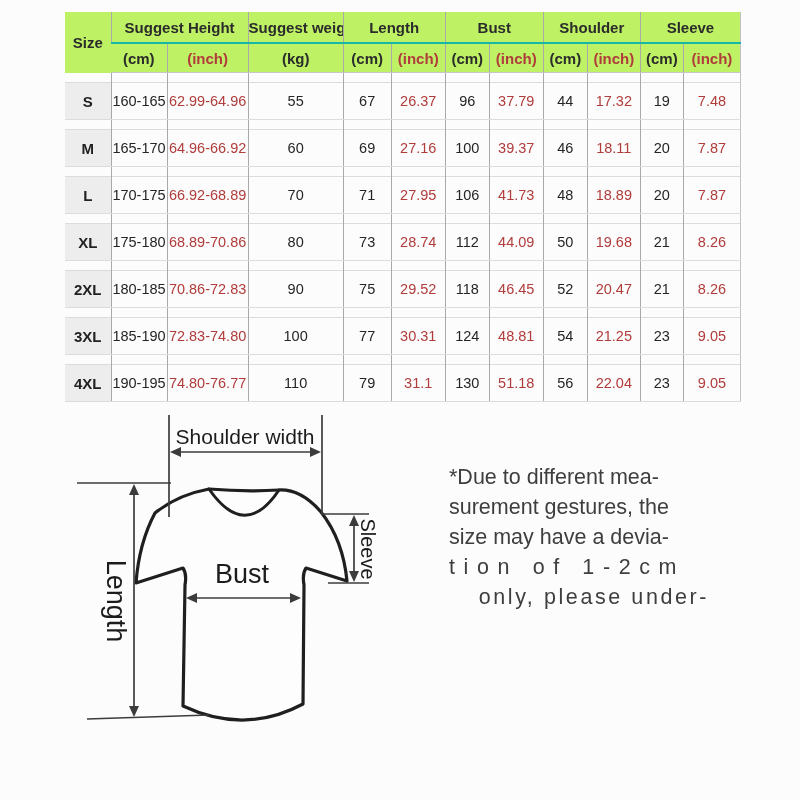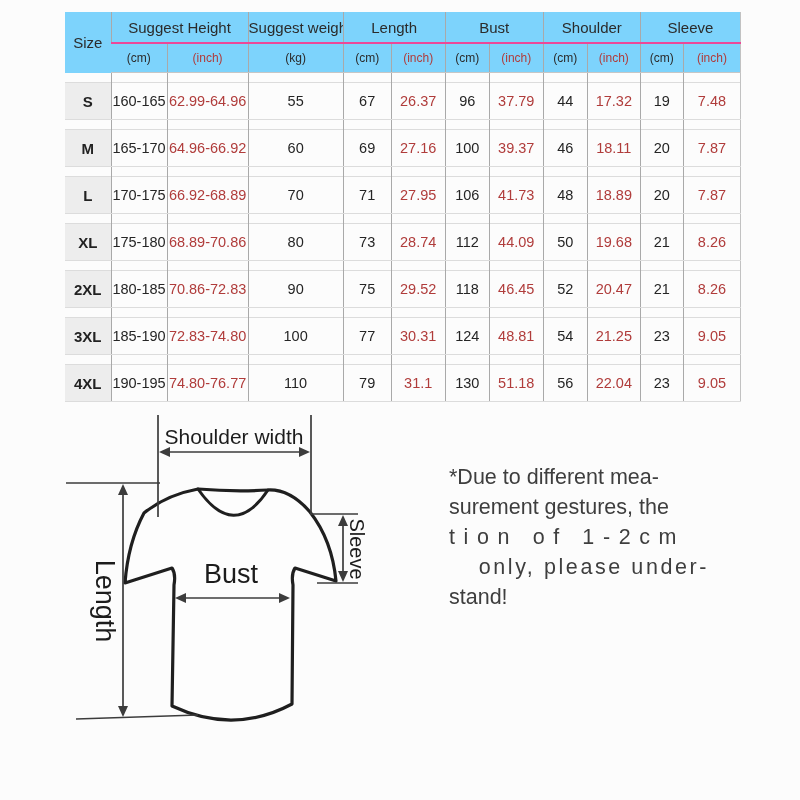--- a/index.html
+++ b/index.html
@@ -16,33 +16,33 @@
     padding:0;text-align:center;vertical-align:middle;
     font-size:14.5px;font-weight:500;color:#252525;
     overflow:hidden;white-space:nowrap;
   }
   
   .size-chart th:not(:first-child),
   .size-chart td:not(:first-child){border-left:1px solid #a9a9a9;}
   .size-chart th:last-child,
   .size-chart td:last-child{border-right:1px solid #c2c2c2;}
   
-  .size-chart thead th{background:#7dd3fc;font-weight:400;font-size:15px;color:#2b2b2b;}
+  .size-chart thead th{background:#bef264;font-weight:700;font-size:15px;color:#2b2b2b;}
   .size-chart tr.group-row th{height:30px;}
-  .size-chart tr.sub-row th{height:28px;font-size:12px;border-top:2px solid #ec4899;border-bottom:1px solid #c6c6c6;}
+  .size-chart tr.sub-row th{height:28px;font-size:15px;border-top:2px solid #14b8a6;border-bottom:1px solid #c6c6c6;}
   .size-chart th.corner{font-size:15px;}
   
   .size-chart tr.data-row td,.size-chart tr.data-row th{
     height:36px;border-top:1px solid #dcdcdc;border-bottom:1px solid #dcdcdc;
   }
   .size-chart tr.data-row th.size-cell{background:#ededed;font-size:15px;font-weight:600;color:#222;}
   .size-chart tr.gap-row td{height:9px;background:transparent;border-top:none;border-bottom:none;}
   .red{color:#b03c3b !important;}
   
-  .diagram{position:absolute;left:38px;top:405px;width:400px;height:335px;text-decoration:underline;}
+  .diagram{position:absolute;left:49px;top:405px;width:400px;height:335px;text-decoration:underline;}
   .diagram svg{display:block;}
   .diagram text{fill:#1c1c1c;font-family:"Liberation Sans","DejaVu Sans",sans-serif;}
   
   .note{position:absolute;left:449px;top:462px;width:260px;
         font-size:21.5px;line-height:30px;color:#3e3e3e;}
   .note .line{white-space:nowrap;}
   .note .spread-wide{letter-spacing:0.40em;}
   .note .spread{letter-spacing:0.12em;text-align:right;}
 </style>
 </head>
@@ -337,16 +337,16 @@
     <text x="196" y="39" text-anchor="middle" font-size="21" font-weight="500">Shoulder width</text>
     <text x="193" y="178" text-anchor="middle" font-size="27" font-weight="500">Bust</text>
     <text x="312" y="144" text-anchor="middle" font-size="20" font-weight="500" transform="rotate(90 312 144)">Sleeve</text>
     <text x="58" y="196" text-anchor="middle" font-size="27" font-weight="500" transform="rotate(90 58 196)">Length</text>
   </svg>
 </div>
 
 <div class="note" id="noteBlock">
     <div class="line">*Due to different mea-</div>
     <div class="line">surement gestures, the</div>
+    <div class="line">size may have a devia-</div>
     <div class="line spread-wide">tion of 1-2cm</div>
     <div class="line spread">only, please under-</div>
-    <div class="line">stand!</div>
   </div>
 
 </body></html>

